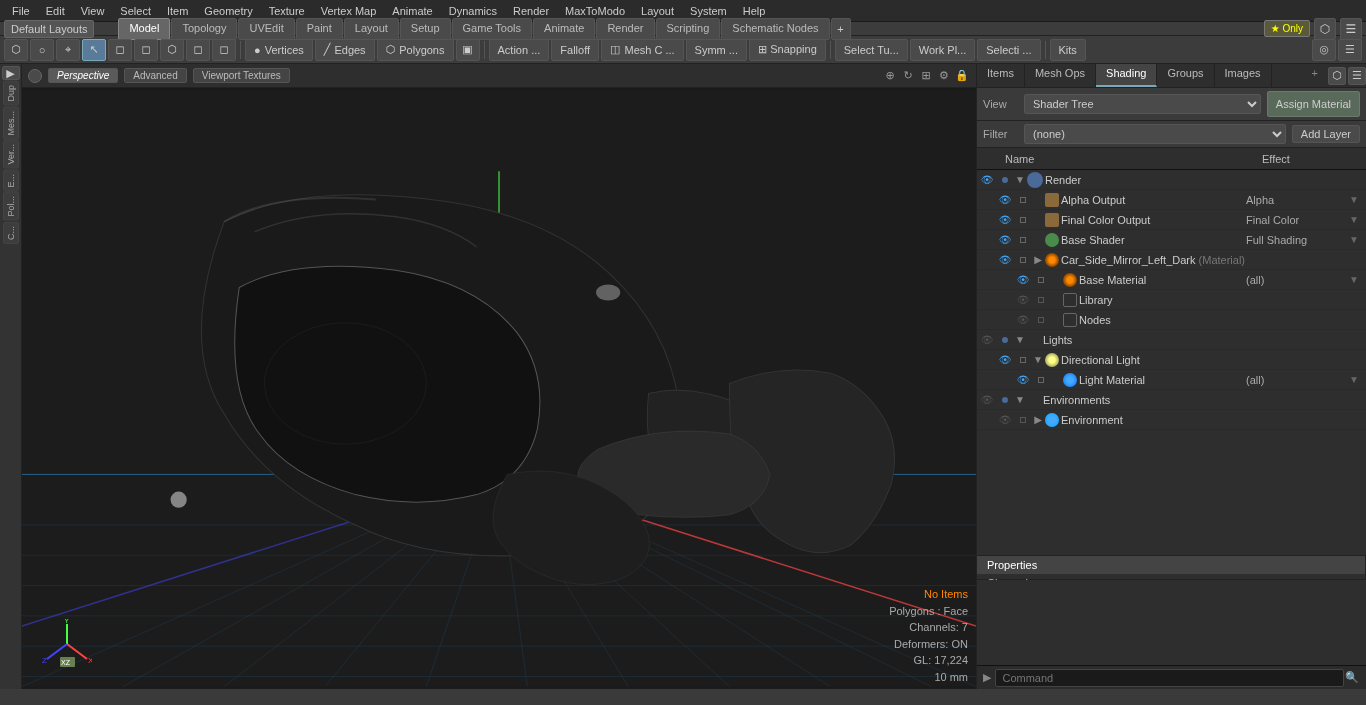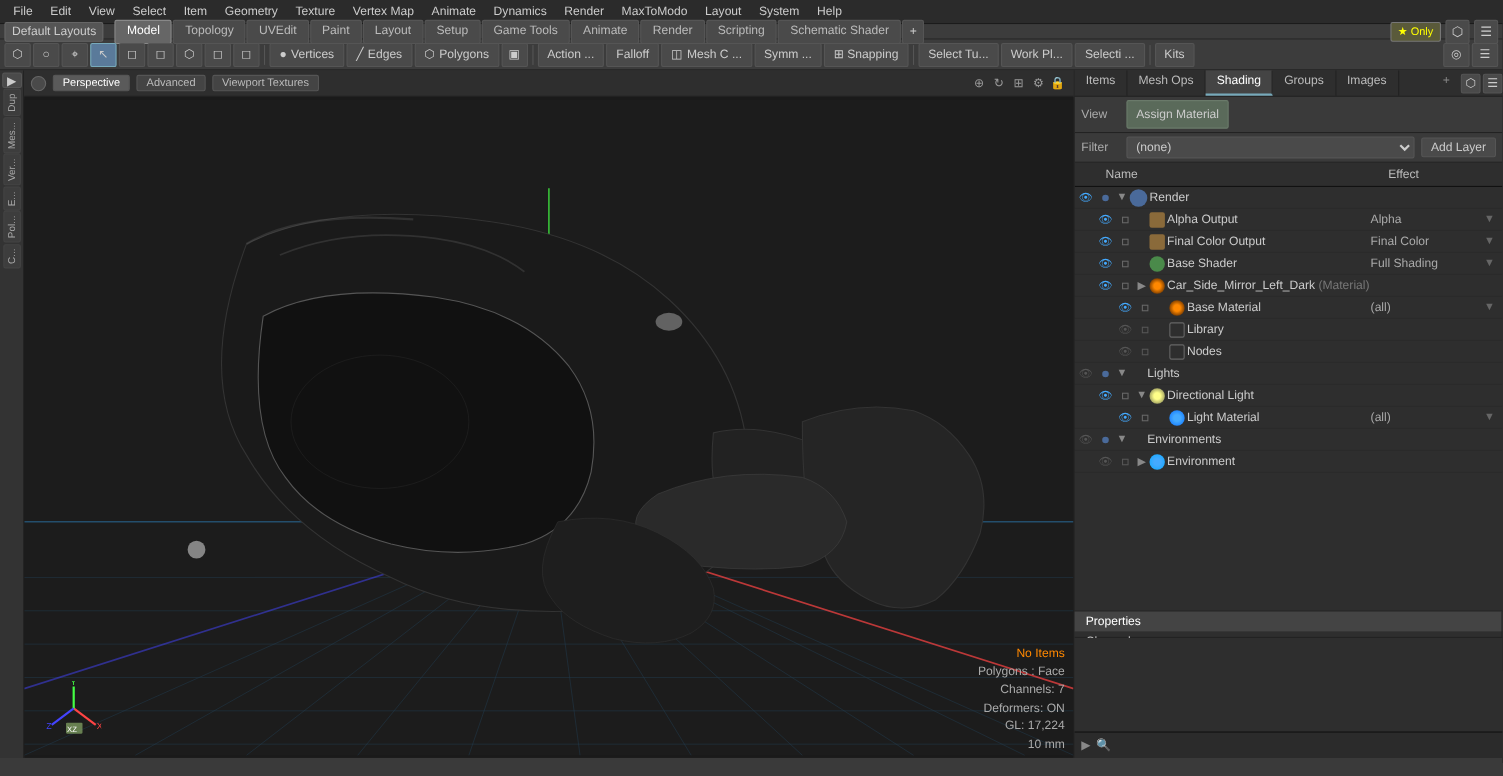--- a/index.html
+++ b/index.html
@@ -3,21 +3,21 @@
   <meta charset="utf-8">
   <style>
     * { margin: 0; padding: 0; box-sizing: border-box; }
     body { width: 1366px; height: 705px; overflow: hidden; background: #3a3a3a; font-family: 'Segoe UI', Arial, sans-serif; font-size: 11px; color: #ccc; }
 
     
     #menu-bar { display: flex; align-items: center; background: #2b2b2b; height: 22px; padding: 0 4px; border-bottom: 1px solid #1a1a1a; }
     .menu-item { padding: 2px 8px; color: #ccc; cursor: pointer; font-size: 11px; }
 
     
-    #toolbar-row { display: flex; align-items: center; background: #3c3c3c; height: 14px; border-bottom: 1px solid #222; padding: 0 4px; gap: 2px; }
+    #toolbar-row { display: flex; align-items: center; background: #3c3c3c; height: 14px; border-bottom: 1px solid #222; padding: 0 4px; gap: 16px; }
     .layout-dropdown { background: #555; border: 1px solid #666; color: #ccc; padding: 2px 6px; font-size: 11px; border-radius: 2px; cursor: pointer; }
     .toolbar-tabs { display: flex; gap: 1px; margin-left: 8px; }
     .toolbar-tab { padding: 3px 10px; background: #4a4a4a; color: #bbb; border: 1px solid #555; cursor: pointer; font-size: 11px; border-radius: 2px; }
     .toolbar-tab.active { background: #666; color: #fff; border-color: #888; }
     .toolbar-plus { width: 20px; height: 22px; display: flex; align-items: center; justify-content: center; color: #ccc; cursor: pointer; background: #4a4a4a; border: 1px solid #555; border-radius: 2px; }
     .toolbar-right { margin-left: auto; display: flex; align-items: center; gap: 4px; }
     .star-only { background: #5a5a3a; border: 1px solid #777; color: #ff0; padding: 2px 6px; border-radius: 2px; font-size: 10px; margin-left: 48px; }
     .toolbar-icon-btn { width: 22px; height: 22px; display: flex; align-items: center; justify-content: center; background: #4a4a4a; border: 1px solid #555; border-radius: 2px; cursor: pointer; color: #ccc; font-size: 12px; }
 
     
@@ -32,21 +32,21 @@
 
     
     #left-sidebar { width: 22px; background: #333; border-right: 1px solid #222; display: flex; flex-direction: column; align-items: center; padding: 2px 0; gap: 1px; }
     .sidebar-btn { width: 18px; background: #4a4a4a; border: 1px solid #555; border-radius: 2px; cursor: pointer; display: flex; align-items: center; justify-content: center; }
     .sidebar-label { writing-mode: vertical-rl; transform: rotate(180deg); font-size: 9px; color: #aaa; padding: 3px 2px; background: #3d3d3d; border: 1px solid #444; cursor: pointer; white-space: nowrap; border-radius: 2px; }
 
     
     #viewport-area { flex: 1; display: flex; flex-direction: column; }
     #viewport-header { display: flex; align-items: center; background: #2e2e2e; height: 24px; border-bottom: 1px solid #222; padding: 0 6px; gap: 6px; }
     .vp-btn { padding: 1px 8px; background: #444; border: 1px solid #555; border-radius: 2px; cursor: pointer; color: #bbb; font-size: 10px; }
-    .vp-btn.active { background: #5a5a5a; color: #fff; }
+    .vp-btn.active { background: #5a5a5a; color: #fff; font-style: italic; }
     .vp-icons { margin-left: auto; display: flex; gap: 2px; }
     .vp-icon { width: 16px; height: 16px; display: flex; align-items: center; justify-content: center; cursor: pointer; color: #999; font-size: 11px; }
     #viewport-canvas { flex: 1; position: relative; background: #1a1a1a; overflow: hidden; }
 
     
     #viewport-status { position: absolute; bottom: 0; right: 0; text-align: right; padding: 4px 8px; font-size: 11px; color: #aaa; line-height: 1.5; }
     .status-noi { color: #f80; }
 
     
     #axis-indicator { position: absolute; bottom: 20px; left: 20px; width: 50px; height: 50px; }
@@ -138,21 +138,21 @@
     <div class="toolbar-tab active">Model</div>
     <div class="toolbar-tab">Topology</div>
     <div class="toolbar-tab">UVEdit</div>
     <div class="toolbar-tab">Paint</div>
     <div class="toolbar-tab">Layout</div>
     <div class="toolbar-tab">Setup</div>
     <div class="toolbar-tab">Game Tools</div>
     <div class="toolbar-tab">Animate</div>
     <div class="toolbar-tab">Render</div>
     <div class="toolbar-tab">Scripting</div>
-    <div class="toolbar-tab">Schematic Shader</div>
+    <div class="toolbar-tab">Schematic Nodes</div>
     <div class="toolbar-plus">+</div>
   </div>
   <div class="toolbar-right">
     <div class="star-only">★  Only</div>
     <div class="toolbar-icon-btn">⬡</div>
     <div class="toolbar-icon-btn">☰</div>
   </div>
 </div>
 
 <div id="icon-toolbar">
@@ -337,20 +337,23 @@
       <div style="margin-left:4px; display:flex; gap:2px; align-items:center;">
         <div class="icon-btn" style="width:18px;height:18px;">⬡</div>
         <div class="icon-btn" style="width:18px;height:18px;">☰</div>
       </div>
     </div>
 
     <div id="shader-section">
 
       <div id="shader-view-row">
         <span class="shader-label">View</span>
+        <select class="shader-dropdown">
+          <option>Shader Tree</option>
+        </select>
         <button class="assign-material-btn">Assign Material</button>
       </div>
 
       <div id="shader-filter-row">
         <span class="shader-label">Filter</span>
         <select class="shader-dropdown">
           <option>(none)</option>
         </select>
         <button class="add-layer-btn">Add Layer</button>
       </div>
@@ -524,18 +527,19 @@
           <div class="icon-btn" style="width:18px;height:18px;">⬡</div>
           <div class="icon-btn" style="width:18px;height:18px;">☰</div>
         </div>
       </div>
       <div id="properties-content">
       </div>
     </div>
 
     <div id="command-bar">
       <span class="cmd-arrow">▶</span>
+      <input class="cmd-input" type="text" placeholder="Command" style="">
       <div class="cmd-search">🔍</div>
     </div>
 
   </div>
 
 </div>
 
 </body></html>

